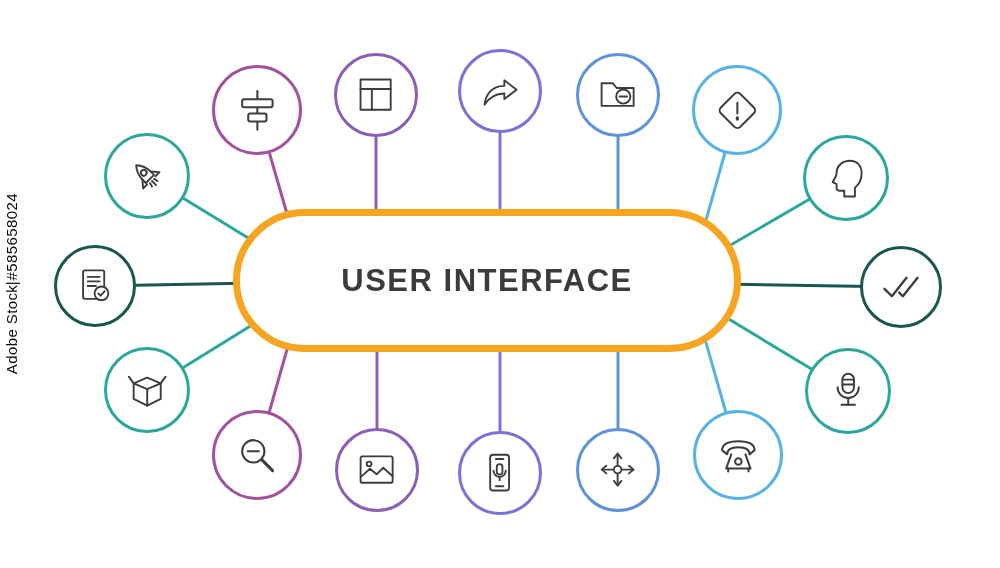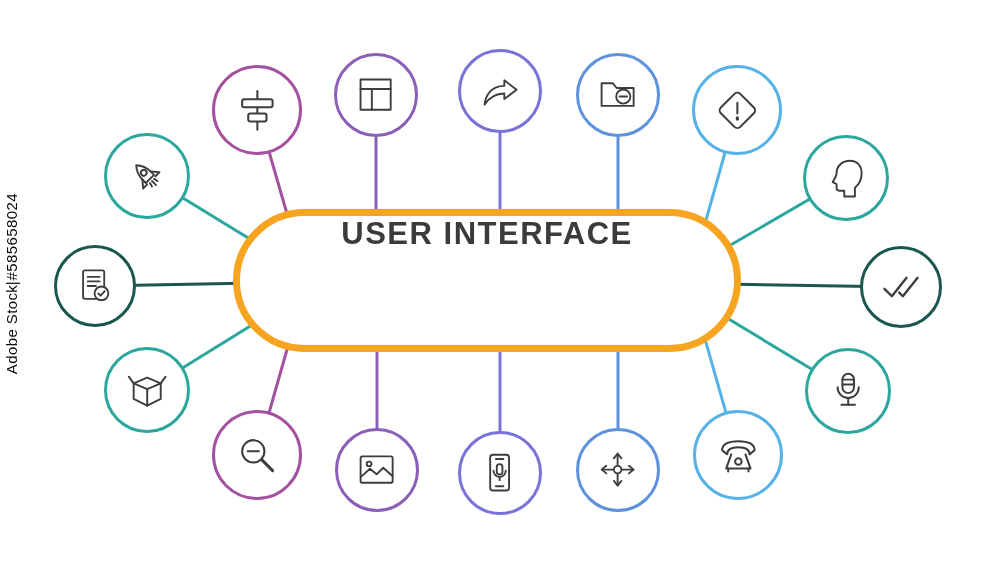--- a/index.html
+++ b/index.html
@@ -5,21 +5,21 @@
   * { margin:0; padding:0; box-sizing:border-box; }
   html,body { background:#ffffff; font-family:"Liberation Sans", sans-serif; }
   .canvas {
     position:relative; width:1000px; height:568px;
     background:#ffffff; overflow:hidden;
   }
   .lines-svg { position:absolute; left:0; top:0; width:1000px; height:568px; z-index:1; }
   .pill {
     position:absolute; left:233px; top:209px; width:508px; height:143px;
     border:7px solid #F7A420; border-radius:75px; background:#ffffff; z-index:2;
-    display:flex; justify-content:center;
+    display:flex; align-items:center; justify-content:center;
   }
   .pill-title {
     font-size:31px; font-weight:bold; letter-spacing:1.5px; color:#3B3B3B;
   }
   .nodes-layer { position:absolute; left:0; top:0; width:1000px; height:568px; z-index:3; }
   .node {
     position:absolute; border:3px solid #888; border-radius:50%;
     background:#ffffff; display:flex; align-items:center; justify-content:center;
   }
   .node-icon {

